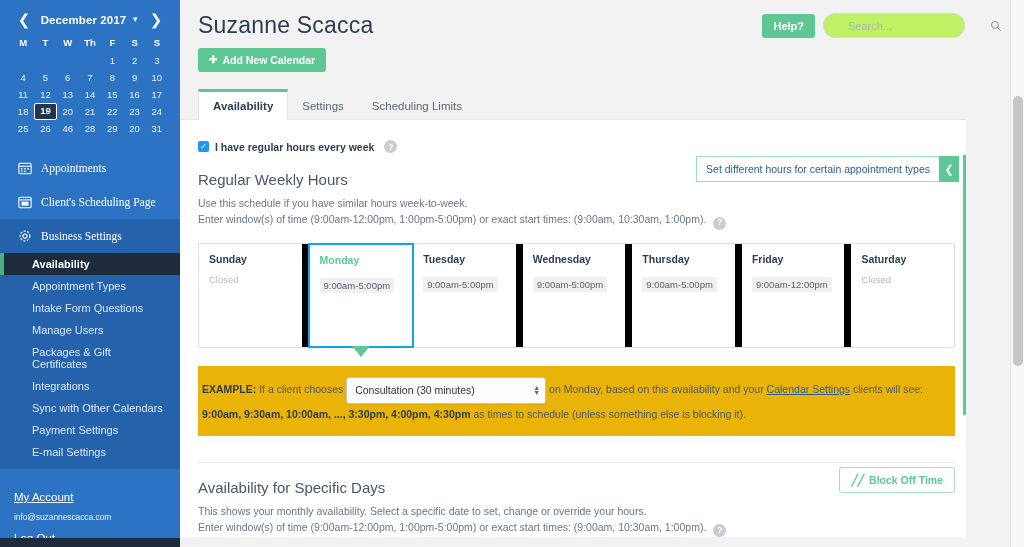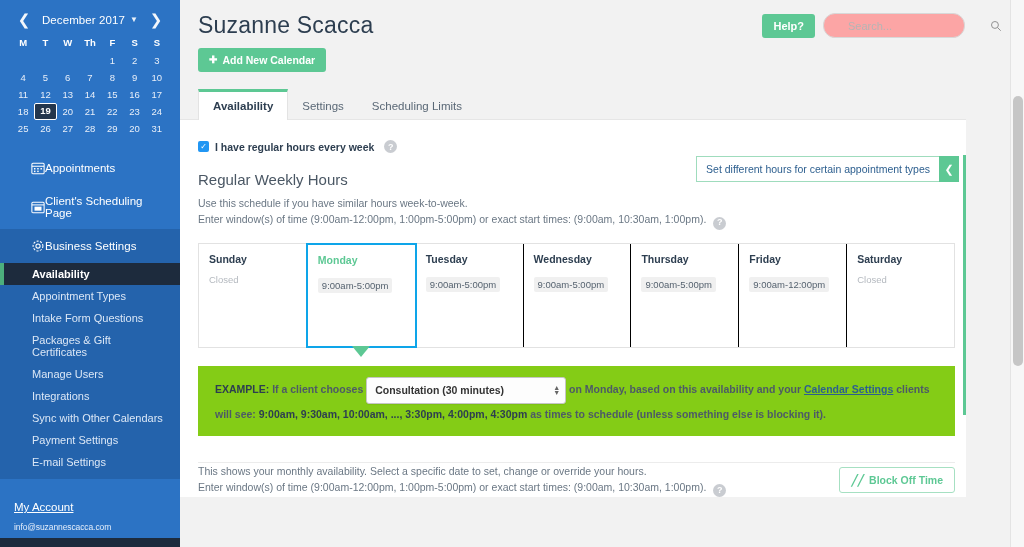--- a/index.html
+++ b/index.html
@@ -24,21 +24,21 @@
   .mini-cal { padding: 10px 12px 6px 12px; }
   .mc-head {
     display: flex; align-items: center; justify-content: space-between;
     padding: 2px 4px 8px 4px;
   }
   .mc-arrow {
     color: #fff; font-size: 15px; line-height: 1; width: 16px;
     text-align: center; cursor: pointer; opacity: .95;
   }
   .mc-title {
-    color: #fff; font-size: 11.5px; font-weight: 400; letter-spacing: .1px;
+    color: #fff; font-size: 11.5px; font-weight: 700; letter-spacing: .1px;
     display: flex; align-items: center; gap: 5px;
   }
   .mc-caret { font-size: 8px; opacity: .9; }
   .mc-grid { display: grid; grid-template-columns: repeat(7, 1fr); gap: 0; }
   .mc-dow {
     color: #fff; font-size: 9.5px; font-weight: 700; text-align: center;
     padding: 2px 0 4px 0;
   }
   .mc-day {
     color: #e8eff9; font-size: 9.5px; text-align: center;
@@ -47,22 +47,22 @@
   .mc-day.empty { cursor: default; }
   .mc-day.today {
     background: #23364d; color: #fff; font-weight: 700;
     border: 1.5px solid #ffffff; border-radius: 2px;
     line-height: 14px; height: 17px;
   }
 
   
   .nav-top { margin-top: 8px; }
   .nav-item {
-    display: flex; align-items: center; 
-    padding: 10px 31px; color: #fff; font-size: 11.5px; cursor: pointer;
+    display: flex; align-items: center; gap: 9px;
+    padding: 10px 18px; color: #fff; font-size: 11.5px; cursor: pointer; font-family: Liberation Serif, serif;
   }
   .nav-item.active-section { background: #2463ac; }
   .nav-ico {
     width: 14px; height: 14px; flex: 0 0 14px;
     display: inline-flex; align-items: center; justify-content: center;
   }
   .nav-ico svg { width: 14px; height: 14px; display: block; }
 
   .subnav { background: #2463ac; padding-bottom: 6px; }
   .sub-item {
@@ -107,21 +107,21 @@
   .top-right {
     position: absolute; right: 22px; top: 13px;
     display: flex; align-items: center; gap: 8px;
   }
   .help-btn {
     background: #5dc894; color: #fff; border: none; border-radius: 3px;
     font-size: 11px; font-weight: 700; padding: 6px 11px; cursor: pointer;
     font-family: inherit;
   }
   .search-wrap {
-    width: 142px; height: 25px; background: #fca5a5; border: 1px solid #d8d8d8;
+    width: 142px; height: 25px; background: #bef264; border: 1px solid #d8d8d8;
     border-radius: 12px; display: flex; align-items: center; padding: 0 24px;
   }
   .search-input {
     border: none; outline: none; flex: 1; font-size: 11px; color: #555;
     font-family: inherit; background: transparent;
   }
   .search-input::placeholder { color: #b5b5b5; }
   .search-ico { color: #8e8e8e; }
   .search-ico svg { display: block; width: 12px; height: 12px; }
 
@@ -175,21 +175,21 @@
   .sec-title { font-size: 15px; color: #4a5764; font-weight: 400; margin: 16px 0 7px 0; }
   .sec-desc { font-size: 10.5px; color: #6a7784; line-height: 1.55; }
   .sec-desc .q-inline { vertical-align: -2px; display: inline-flex; margin-left: 4px;}
 
   
   .week-wrap { margin: 13px 18px 0 18px; position: relative; }
   .week {
     display: flex; border: 1px solid #e2e2e2; background: #fff; height: 105px;
   }
   .daycol {
-    flex: 1 1 0; border-right: 1px solid #000000; padding: 9px 10px;
+    flex: 1 1 0; border-right: 7px solid #000000; padding: 9px 10px;
     position: relative;
   }
   .daycol:last-child { border-right: none; }
   .dayname { font-size: 10.5px; font-weight: 700; color: #2d3e50; margin-bottom: 9px; }
   .dayhours {
     font-size: 9.5px; color: #55626f; background: #f0f0f0; display: inline-block;
     padding: 2px 4px; border-radius: 2px;
   }
   .dayclosed { font-size: 9.5px; color: #b4b9bf; }
   .daycol.sel {
@@ -197,22 +197,22 @@
   }
   .daycol.sel .dayname { color: #5dc894; }
   .sel-arrow {
     position: absolute; left: 50%; transform: translateX(-50%); bottom: -11px;
     width: 0; height: 0; border-left: 9px solid transparent;
     border-right: 9px solid transparent; border-top: 11px solid #5dc894;
   }
 
   
   .example {
-    margin: 18px 18px 0 18px; background: #84cc16; padding: 11px 17px;
-    font-size: 10.5px; color: #4d5a67; line-height: 2.0; font-weight: bold;
+    margin: 18px 18px 0 18px; background: #eab308; padding: 11px 4px;
+    font-size: 10.5px; color: #4d5a67; line-height: 2.0;
   }
   .example b { color: #2d3e50; }
   .example a { color: #2d5f8f; }
   .select-box {
     display: inline-flex; align-items: center; justify-content: space-between;
     background: #fdfdfd; border: 1px solid #c5c5c5; border-radius: 3px;
     font-size: 10.5px; color: #333; padding: 2px 5px 2px 8px;
     width: 200px; vertical-align: middle; cursor: pointer;
     box-shadow: 0 1px 1px rgba(0,0,0,.06);
   }
@@ -295,21 +295,21 @@
           <div class="mc-day">17</div>
           <div class="mc-day">18</div>
           <div class="mc-day today">19</div>
           <div class="mc-day">20</div>
           <div class="mc-day">21</div>
           <div class="mc-day">22</div>
           <div class="mc-day">23</div>
           <div class="mc-day">24</div>
           <div class="mc-day">25</div>
           <div class="mc-day">26</div>
-          <div class="mc-day">27</div>
+          <div class="mc-day">46</div>
           <div class="mc-day">28</div>
           <div class="mc-day">29</div>
           <div class="mc-day">20</div>
           <div class="mc-day">31</div>
         </div>
     </div>
 
     <nav class="nav-top" id="nav-top">
         <div class="nav-item">
           <span class="nav-ico">
@@ -343,22 +343,22 @@
             </svg>
           </span>
           <span>Business Settings</span>
         </div>
       </nav>
 
     <div class="subnav" id="subnav">
         <div class="sub-item selected">Availability</div>
         <div class="sub-item">Appointment Types</div>
         <div class="sub-item">Intake Form Questions</div>
+        <div class="sub-item">Manage Users</div>
         <div class="sub-item">Packages &amp; Gift Certificates</div>
-        <div class="sub-item">Manage Users</div>
         <div class="sub-item">Integrations</div>
         <div class="sub-item">Sync with Other Calendars</div>
         <div class="sub-item">Payment Settings</div>
         <div class="sub-item">E-mail Settings</div>
       </div>
 
     <div class="account-block">
       <div class="acct-title">My Account</div>
       <div class="acct-email">info@suzannescacca.com</div>
       <div class="acct-logout">Log Out</div>
@@ -454,20 +454,21 @@
           <span>clients will see:</span>
           <b>9:00am, 9:30am, 10:00am, ..., 3:30pm, 4:00pm, 4:30pm</b>
           <span>as times to schedule (unless something else is blocking it).</span>
         </div>
 
         <div class="divider"></div>
 
         <div class="card-pad">
           <div class="spec-head">
             <div>
+              <h2 class="sec-title">Availability for Specific Days</h2>
               <div class="sec-desc">
                 <div>This shows your monthly availability. Select a specific date to set, change or override your hours.</div>
                 <div>
                   <span>Enter window(s) of time (9:00am-12:00pm, 1:00pm-5:00pm) or exact start times: (9:00am, 10:30am, 1:00pm).</span>
                   <span class="qmark q-inline">?</span>
                 </div>
               </div>
             </div>
             <button class="block-off">
               <span>╱╱</span>

